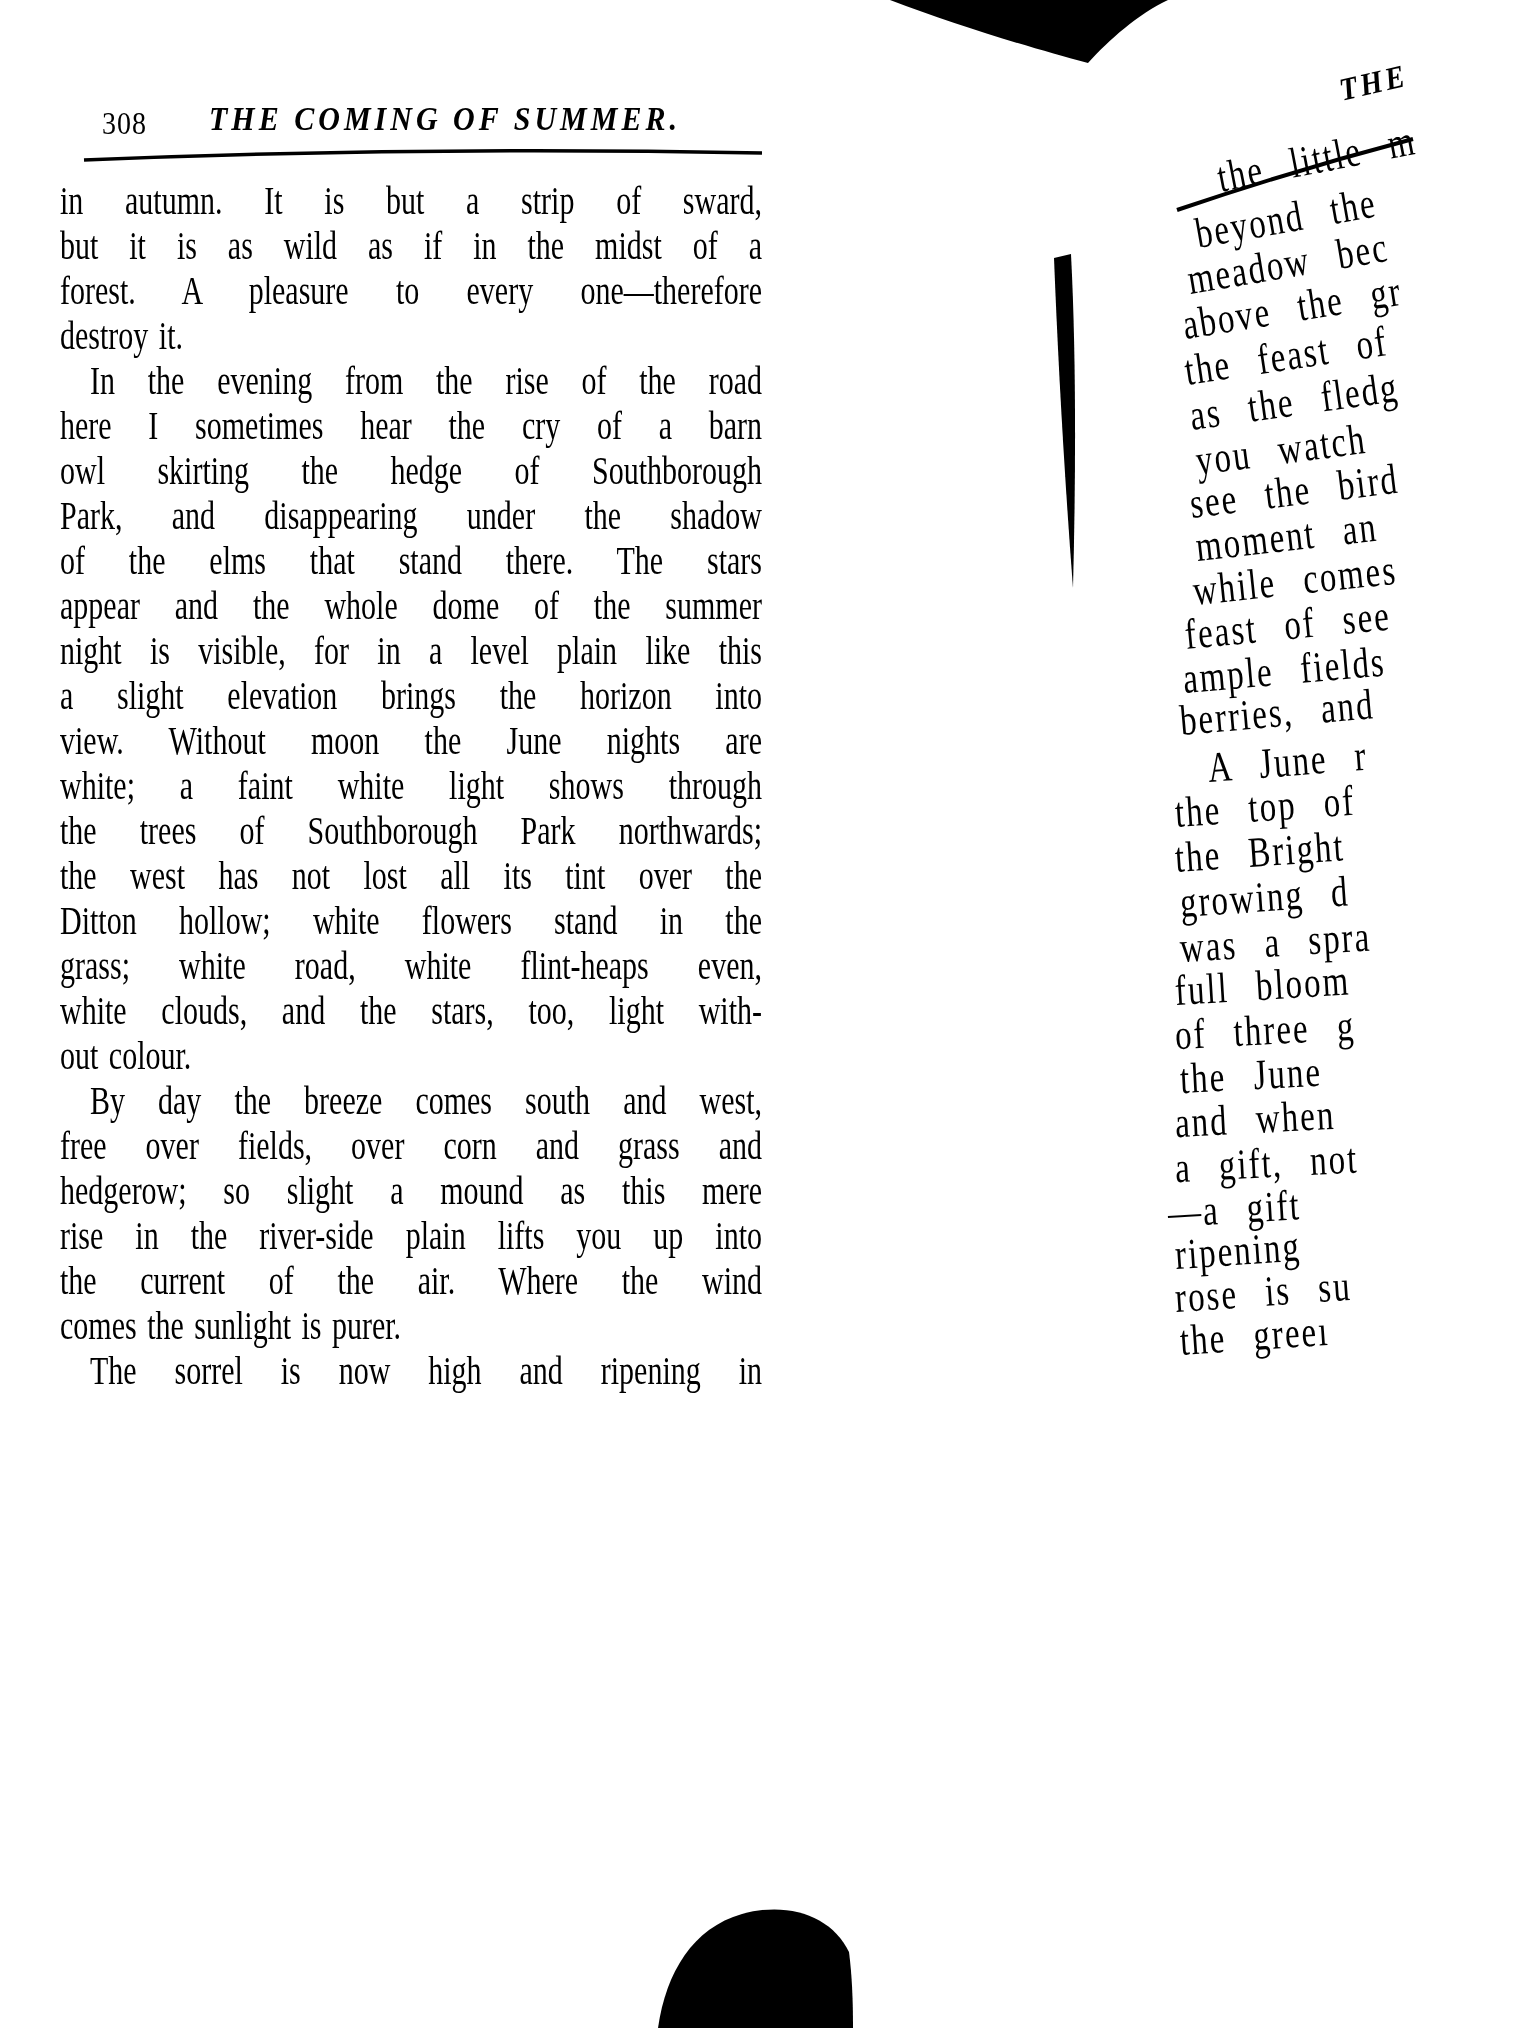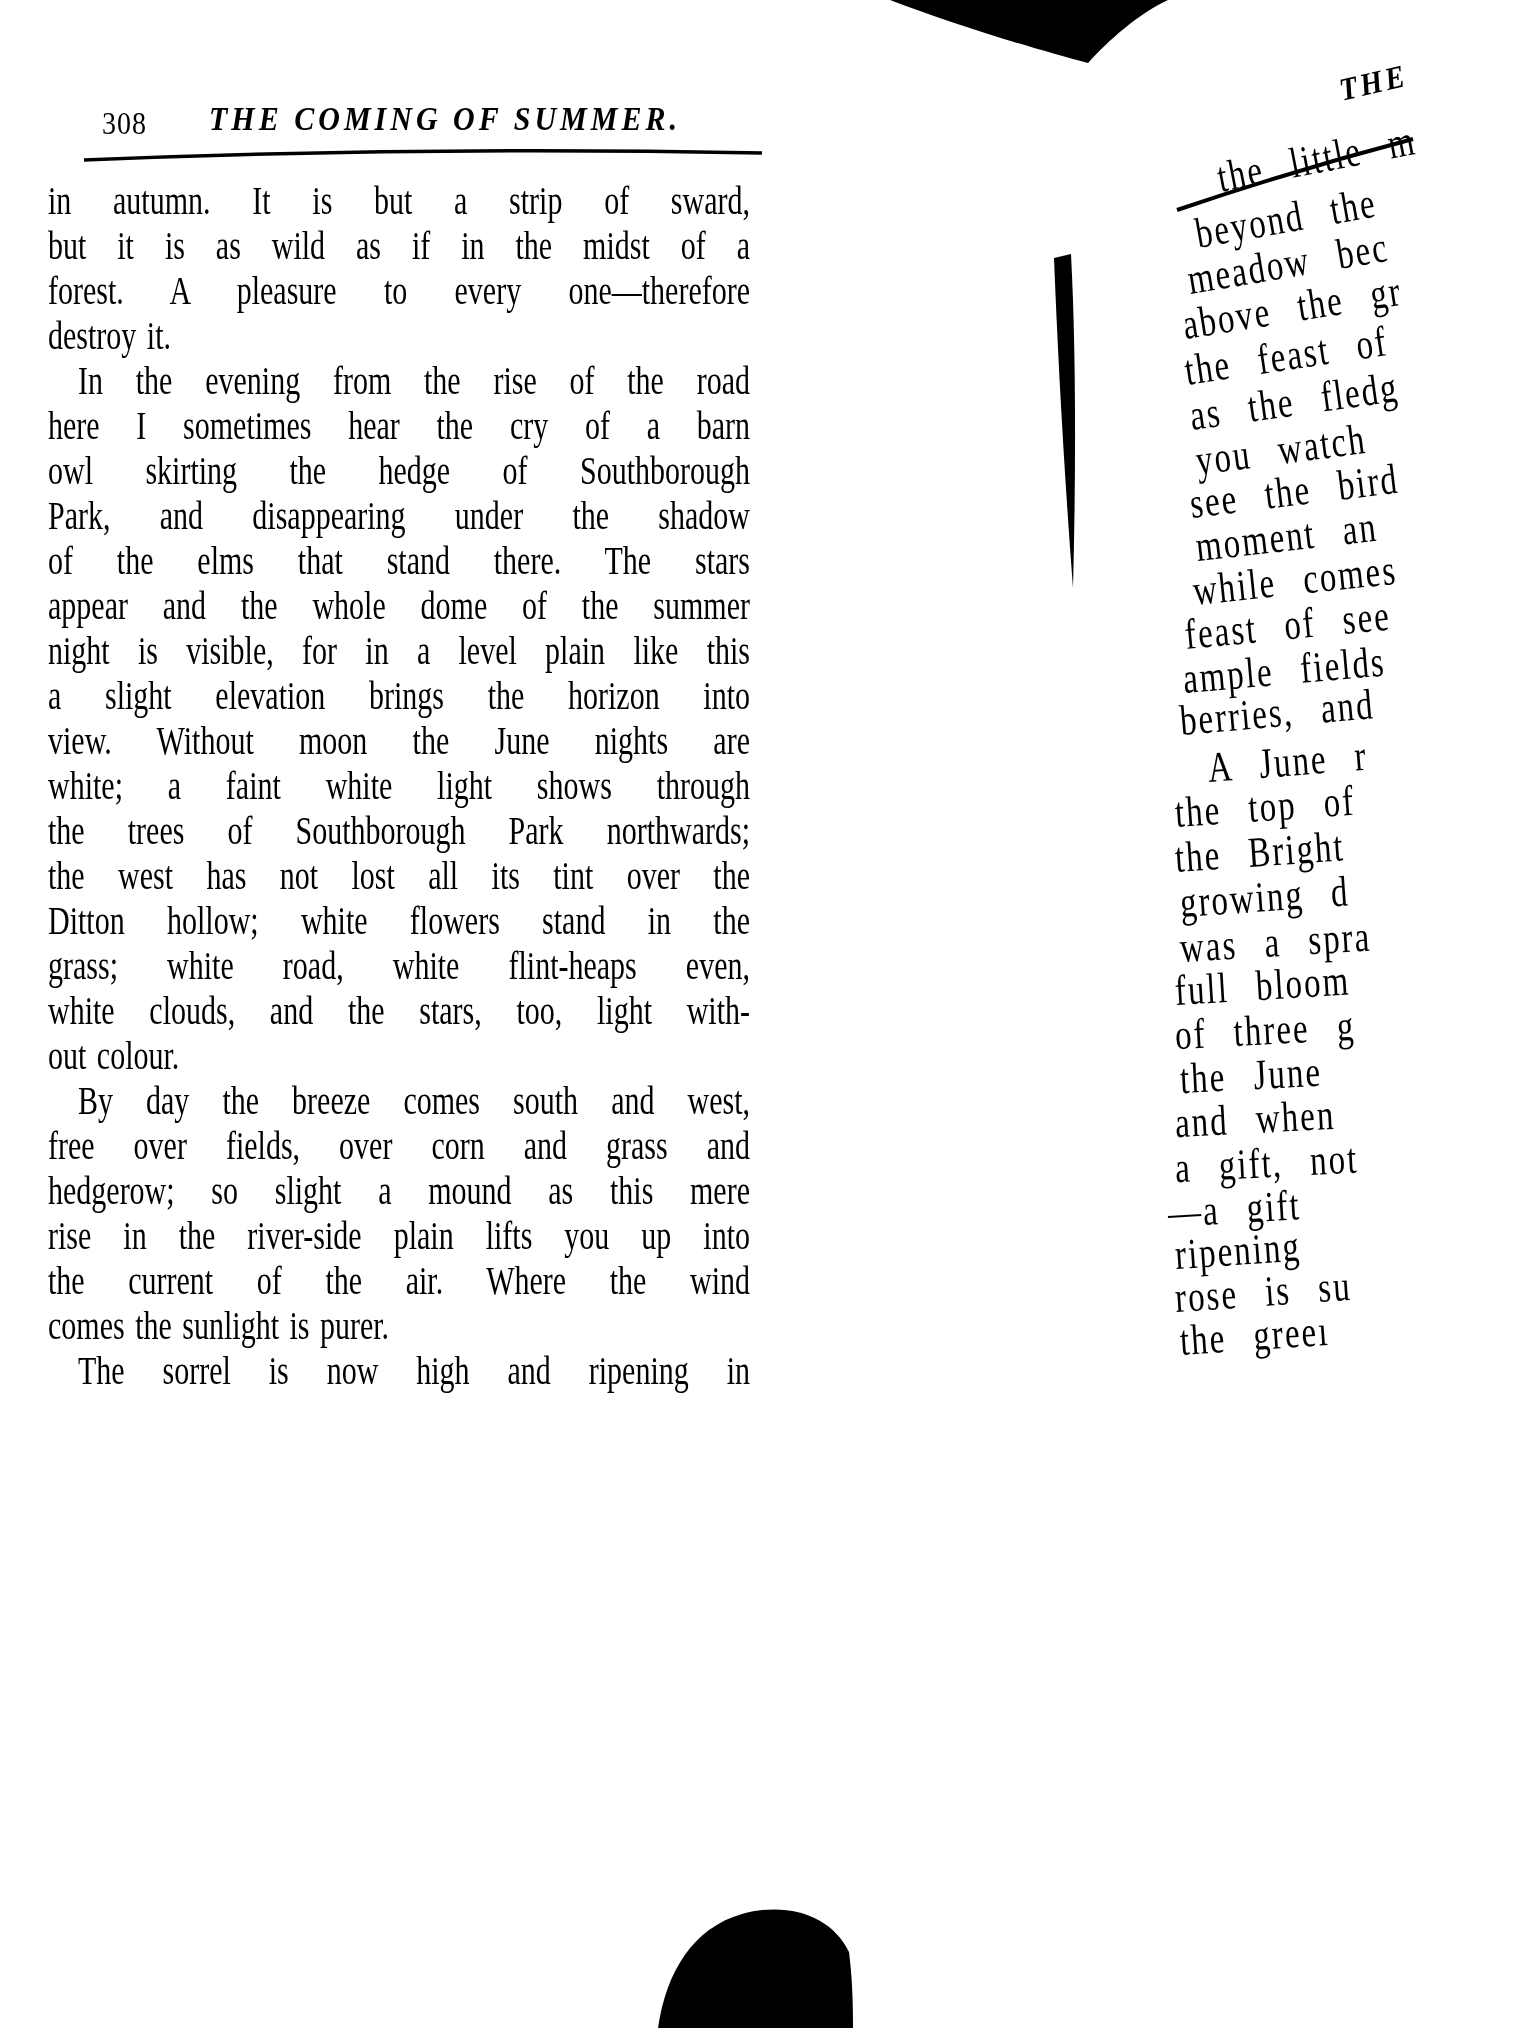--- a/index.html
+++ b/index.html
@@ -17,21 +17,21 @@
     position:absolute;left:8px;top:8px;
     font-size:28px;letter-spacing:1px;
     transform:scaleY(1.15);
   }
   .lp-title{
     position:absolute;left:0;right:0;top:2px;text-align:center;
     font-style:italic;font-weight:bold;
     font-size:30px;letter-spacing:4px;
     transform:scaleY(1.1);
   }
-  .lp-text{position:absolute;left:48px;top:178px;width:702px;}
+  .lp-text{position:absolute;left:60px;top:178px;width:702px;}
   .line{
     font-size:30px;
     line-height:45px;height:45px;
     text-align:justify;
     -moz-text-align-last:justify;
     text-align-last:justify;
     word-spacing:3px;
     transform:scaleY(1.32);
     transform-origin:50% 50%;
     white-space:nowrap;

